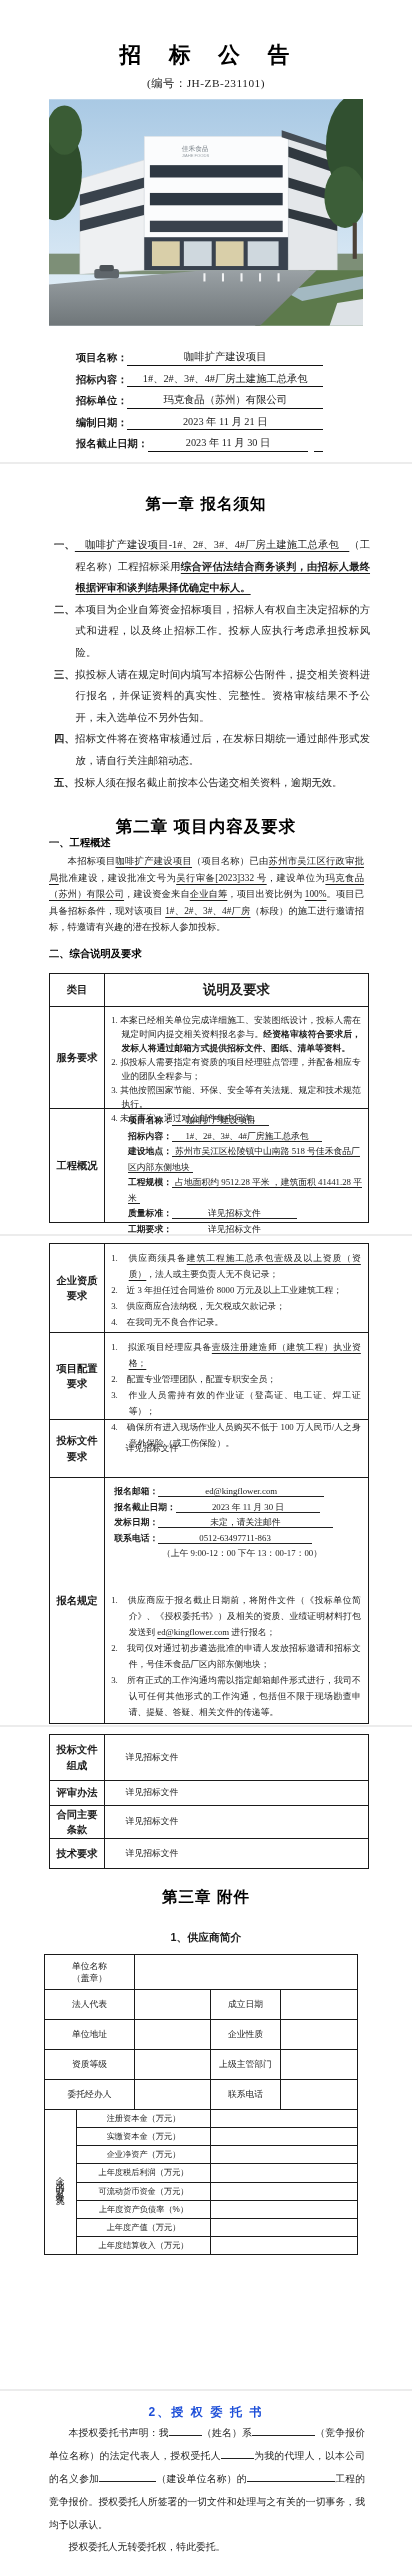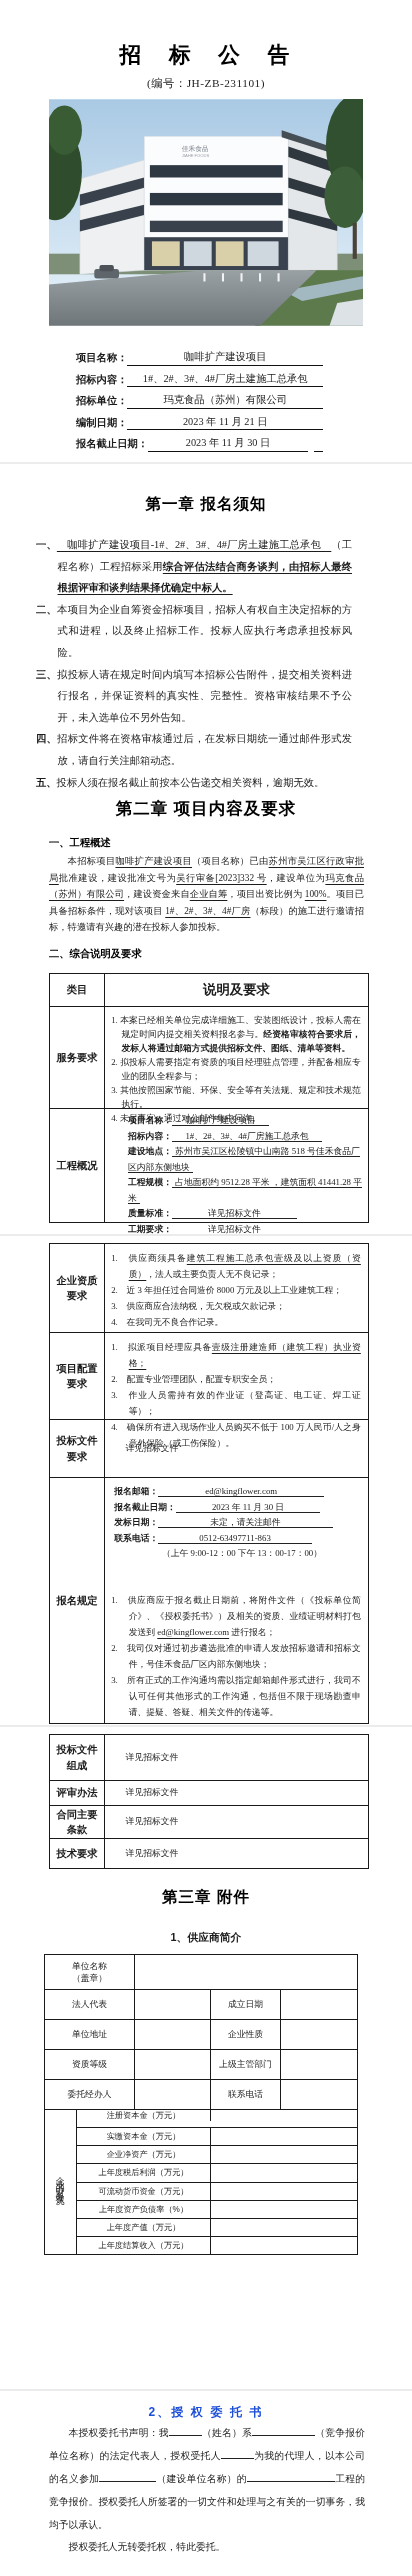--- a/index.html
+++ b/index.html
@@ -171,39 +171,39 @@
       <span class="clabel">报名截止日期：</span>
       <span class="cval fixed">2023 年 11 月 30 日</span>
       <span class="blkflex"></span>
     </div>
   </div>
 
   <div class="band" style="top:462px;"></div>
 
   <div class="abs center h1 sans" style="top:494px;">第一章 报名须知</div>
 
-  <div class="abs citems" style="left:36px;top:534px;width:316px;">
+  <div class="abs citems" style="left:54px;top:534px;width:316px;">
     <div class="citem">
       <span class="cnum">一、</span><span class="ru">　咖啡扩产建设项目-1#、2#、3#、4#厂房土建施工总承包　</span><span>（工程名称）工程招标采用</span><span class="rbu">综合评估法结合商务谈判，由招标人最终根据评审和谈判结果择优确定中标人。</span>
     </div>
     <div class="citem">
       <span class="cnum">二、</span><span>本项目为企业自筹资金招标项目，招标人有权自主决定招标的方式和进程，以及终止招标工作。投标人应执行考虑承担投标风险。</span>
     </div>
     <div class="citem">
       <span class="cnum">三、</span><span>拟投标人请在规定时间内填写本招标公告附件，提交相关资料进行报名，并保证资料的真实性、完整性。资格审核结果不予公开，未入选单位不另外告知。</span>
     </div>
     <div class="citem">
       <span class="cnum">四、</span><span>招标文件将在资格审核通过后，在发标日期统一通过邮件形式发放，请自行关注邮箱动态。</span>
     </div>
     <div class="citem">
       <span class="cnum">五、</span><span>投标人须在报名截止前按本公告递交相关资料，逾期无效。</span>
     </div>
   </div>
 
-  <div class="abs center h1b sans" style="top:798px;">第二章 项目内容及要求</div>
+  <div class="abs center h1b sans" style="top:816px;">第二章 项目内容及要求</div>
   <div class="abs h2 sans" style="left:49px;top:836px;">一、工程概述</div>
 
   <div class="abs para" style="left:49px;top:853px;width:315px;">
     <span>本招标项目</span><span class="ru">咖啡扩产建设项目</span><span>（项目名称）已由</span><span class="ru">苏州市吴江区行政审批局</span><span>批准建设，建设批准文号为</span><span class="ru">吴行审备[2023]332 号</span><span>，建设单位为</span><span class="ru">玛克食品（苏州）有限公司</span><span>，建设资金来自</span><span class="ru">企业自筹</span><span>，项目出资比例为 </span><span class="ru">100%</span><span>。项目已具备招标条件，现对该项目 </span><span class="ru">1#、2#、3#、4#厂房</span><span>（标段）的施工进行邀请招标，特邀请有兴趣的潜在投标人参加投标。</span>
   </div>
 
   <div class="abs h2 sans" style="left:49px;top:947px;">二、综合说明及要求</div>
 
   <div class="tbl" style="left:49px;top:973px;width:318px;">
     <div class="trow" style="height:32px;">
@@ -328,21 +328,21 @@
     </div>
     <div class="frow" style="height:29px;">
       <div class="fcellL" style="width:90px;">委托经办人</div>
       <div class="fcellV" style="width:76px;border-right:0.5px solid #1a1a1a;"></div>
       <div class="fcellL" style="width:70px;">联系电话</div>
       <div class="fcellV" style="flex:1;"></div>
     </div>
     <div class="frow" style="height:144px;">
       <div class="fcellL vtext" style="width:32px;">企业的财务状况</div>
       <div style="flex:1;display:flex;flex-direction:column;">
-        <div class="frow" style="height:18px;flex-direction:column;">
+        <div class="frow" style="height:18px;">
             <div class="fin-name">注册资本金（万元）</div>
             <div class="fcellV" style="flex:1;"></div>
           </div>
         <div class="frow" style="height:18px;">
             <div class="fin-name">实缴资本金（万元）</div>
             <div class="fcellV" style="flex:1;"></div>
           </div>
         <div class="frow" style="height:18px;">
             <div class="fin-name">企业净资产（万元）</div>
             <div class="fcellV" style="flex:1;"></div>

